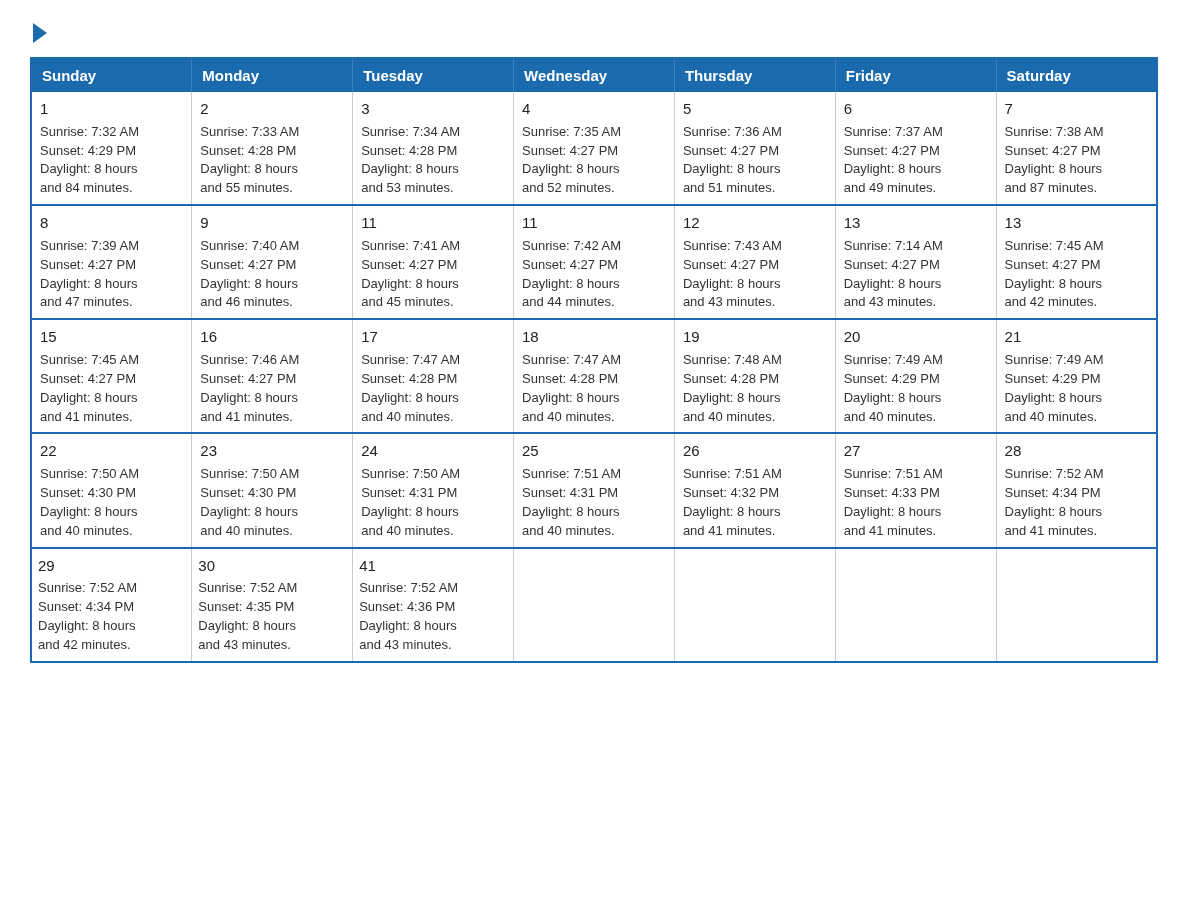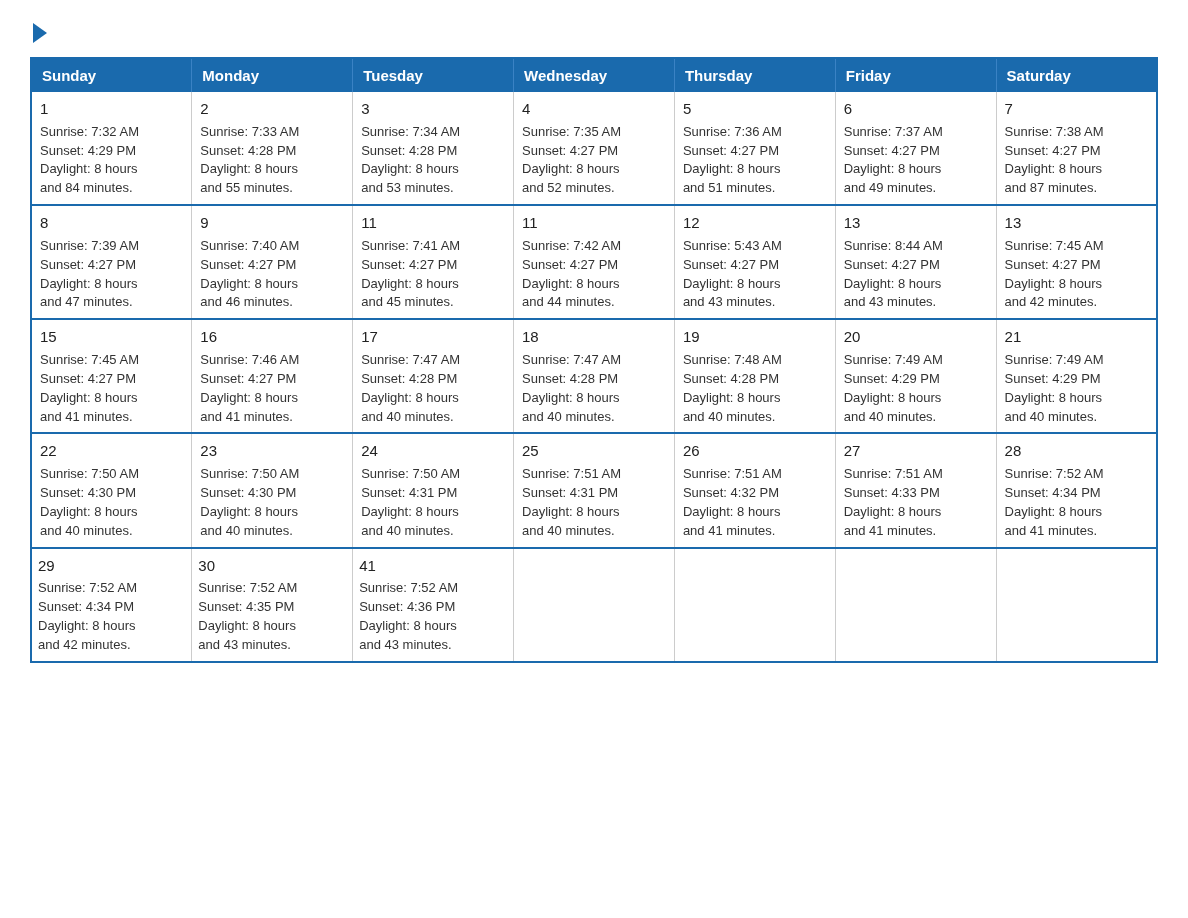--- a/index.html
+++ b/index.html
@@ -216,28 +216,28 @@
         </td>
         <td>
           <span class="day-num">11</span>
           <span>Sunrise: 7:42 AM</span><br>
           <span>Sunset: 4:27 PM</span><br>
           <span>Daylight: 8 hours</span><br>
           <span>and 44 minutes.</span>
         </td>
         <td>
           <span class="day-num">12</span>
-          <span>Sunrise: 5:43 AM</span><br>
+          <span>Sunrise: 7:43 AM</span><br>
           <span>Sunset: 4:27 PM</span><br>
           <span>Daylight: 8 hours</span><br>
           <span>and 43 minutes.</span>
         </td>
         <td>
           <span class="day-num">13</span>
-          <span>Sunrise: 8:44 AM</span><br>
+          <span>Sunrise: 7:14 AM</span><br>
           <span>Sunset: 4:27 PM</span><br>
           <span>Daylight: 8 hours</span><br>
           <span>and 43 minutes.</span>
         </td>
         <td>
           <span class="day-num">13</span>
           <span>Sunrise: 7:45 AM</span><br>
           <span>Sunset: 4:27 PM</span><br>
           <span>Daylight: 8 hours</span><br>
           <span>and 42 minutes.</span>

